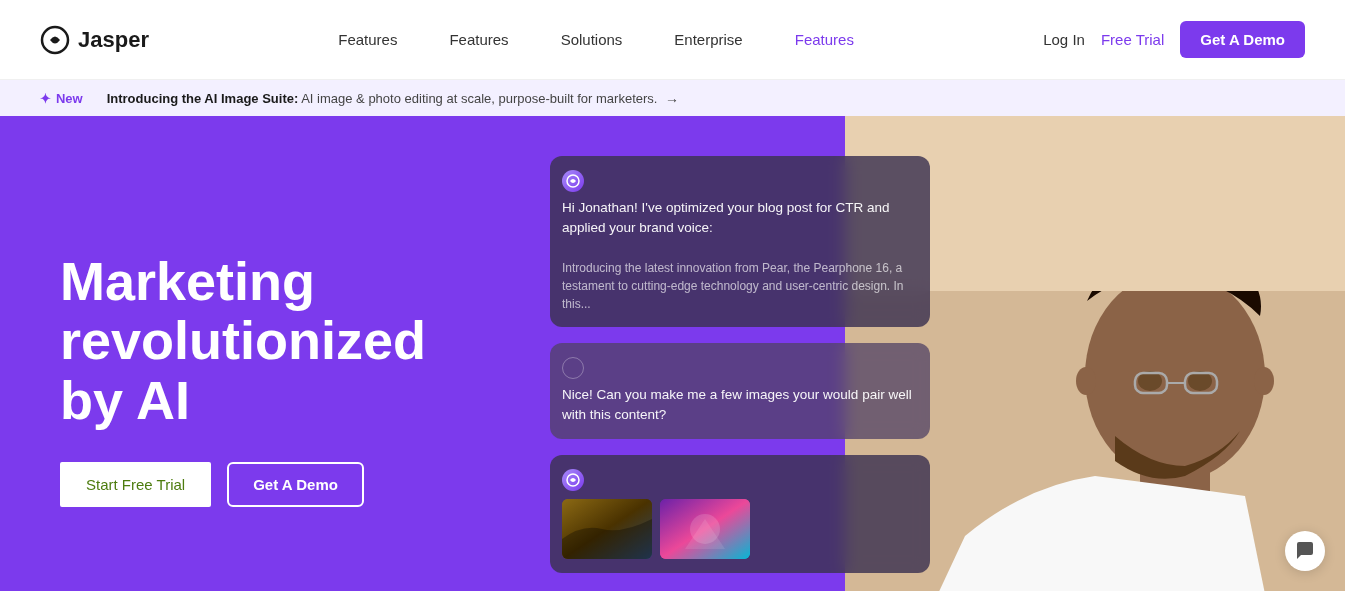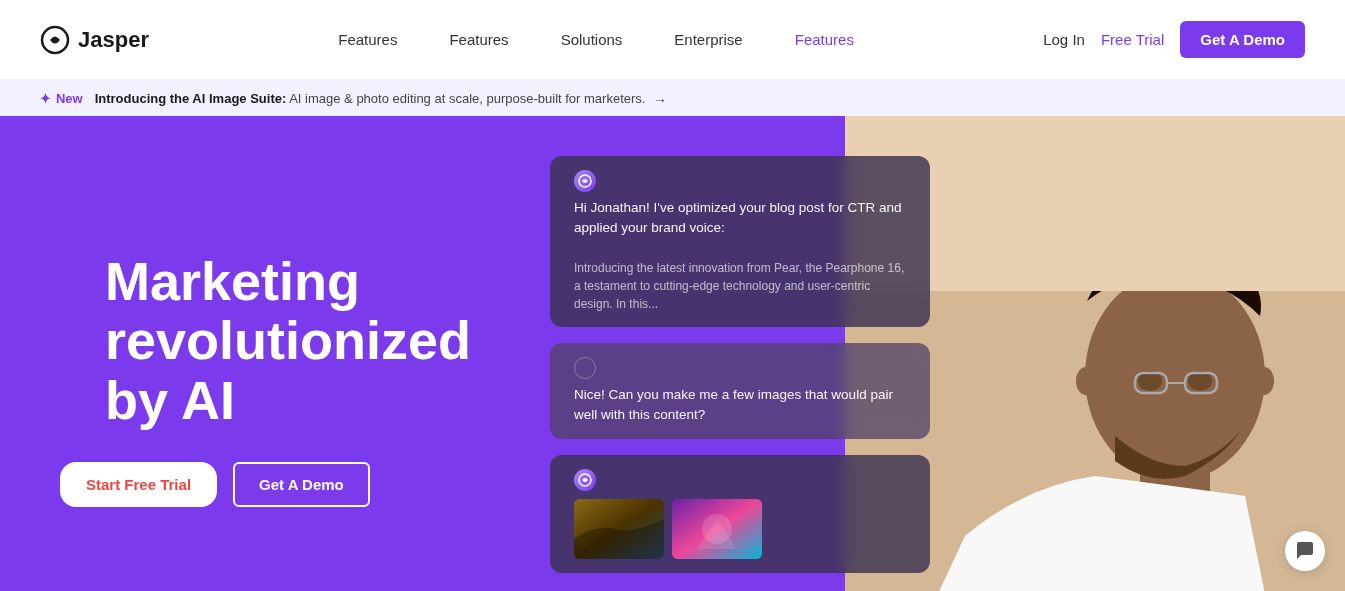--- a/index.html
+++ b/index.html
@@ -27,39 +27,39 @@
     
     .announcement-bar {
       background: #f3f0ff; display: flex; align-items: center;
       padding: 10px 40px; gap: 12px;
     }
     .announcement-new {
       display: flex; align-items: center; gap: 5px;
       font-size: 13px; font-weight: 700; color: #7c3aed;
     }
     .announcement-text { font-size: 13px; color: #444; }
-    .announcement-text strong { color: #1a1a1a; font-weight: 700; }
+    .announcement-text strong { color: #1a1a1a; font-weight: 700; margin-left: 12px; }
     .announcement-arrow { font-size: 14px; color: #444; margin-left: 4px; cursor: pointer; }
 
     
     .hero {
       background: #7c3aed; min-height: 527px; position: relative;
       display: flex; align-items: stretch; overflow: hidden;
     }
     .hero-left {
       flex: 0 0 520px; padding: 80px 40px 80px 60px;
       display: flex; flex-direction: column; justify-content: center; gap: 24px;
       z-index: 2;
     }
-    .hero-title { font-size: 54px; font-weight: 800; color: #fff; line-height: 1.1; margin-left: 45px; }
+    .hero-title { font-size: 54px; font-weight: 800; color: #fff; line-height: 1.1; }
     .hero-subtitle { font-size: 17px; color: rgba(255,255,255,0.9); line-height: 1.6; max-width: 440px; }
     .hero-buttons { display: flex; gap: 16px; margin-top: 8px; }
     .btn-start-trial {
-      background: #fff; color: #ef4444; border: 2px solid #fff;
-      border-radius: 16px; padding: 12px 24px; font-size: 15px; font-weight: 700; cursor: pointer;
+      background: #fff; color: #4d7c0f; border: 2px solid #fff;
+      border-radius: 2px; padding: 12px 24px; font-size: 15px; font-weight: 400; cursor: pointer;
     }
     .btn-get-demo {
       background: transparent; color: #fff; border: 2px solid #fff;
       border-radius: 6px; padding: 12px 24px; font-size: 15px; font-weight: 600; cursor: pointer;
     }
 
     
     .hero-right {
       flex: 1; position: relative; display: flex; align-items: center; justify-content: center;
     }
@@ -73,21 +73,21 @@
     }
 
     
     .chat-bubbles {
       position: absolute; left: 30px; top: 40px;
       display: flex; flex-direction: column; gap: 16px;
       width: 380px; z-index: 3;
     }
     .chat-bubble {
       background: rgba(60,50,80,0.82); backdrop-filter: blur(8px);
-      border-radius: 12px; padding: 14px 24px;
+      border-radius: 12px; padding: 14px 12px;
       color: rgba(255,255,255,0.9);
     }
     .chat-bubble-header {
       display: flex; align-items: center; gap: 8px; margin-bottom: 6px;
     }
     .chat-avatar {
       width: 22px; height: 22px; border-radius: 50%;
       background: linear-gradient(135deg, #a78bfa, #7c3aed);
       display: flex; align-items: center; justify-content: center;
       font-size: 10px; color: #fff; flex-shrink: 0;
@@ -220,21 +220,21 @@
         <div class="chat-bubble-text">Hi Jonathan! I've optimized your blog post for CTR and applied your brand voice:</div>
         <div class="chat-bubble-subtext">Introducing the latest innovation from Pear, the Pearphone 16, a testament to cutting-edge technology and user-centric design. In this...</div>
       </div>
 
       <div class="chat-bubble" style="background:rgba(80,65,100,0.75);">
         <div class="chat-bubble-header">
           <div class="chat-avatar user">
             <div class="user-inner"></div>
           </div>
         </div>
-        <div class="chat-bubble-text">Nice! Can you make me a few images that would pair well with this content?</div>
+        <div class="chat-bubble-text">Nice! Can you make me a few images your would pair well with this content?</div>
       </div>
 
       <div class="chat-bubble">
         <div class="chat-bubble-header">
           <div class="chat-avatar">
             <svg width="14" height="14" viewBox="0 0 14 14" fill="none">
               <circle cx="7" cy="7" r="6" stroke="white" stroke-width="1.5" fill="none"></circle>
               <path d="M4 7 Q7 3 10 7 Q7 11 4 7Z" fill="white"></path>
             </svg>
           </div>

